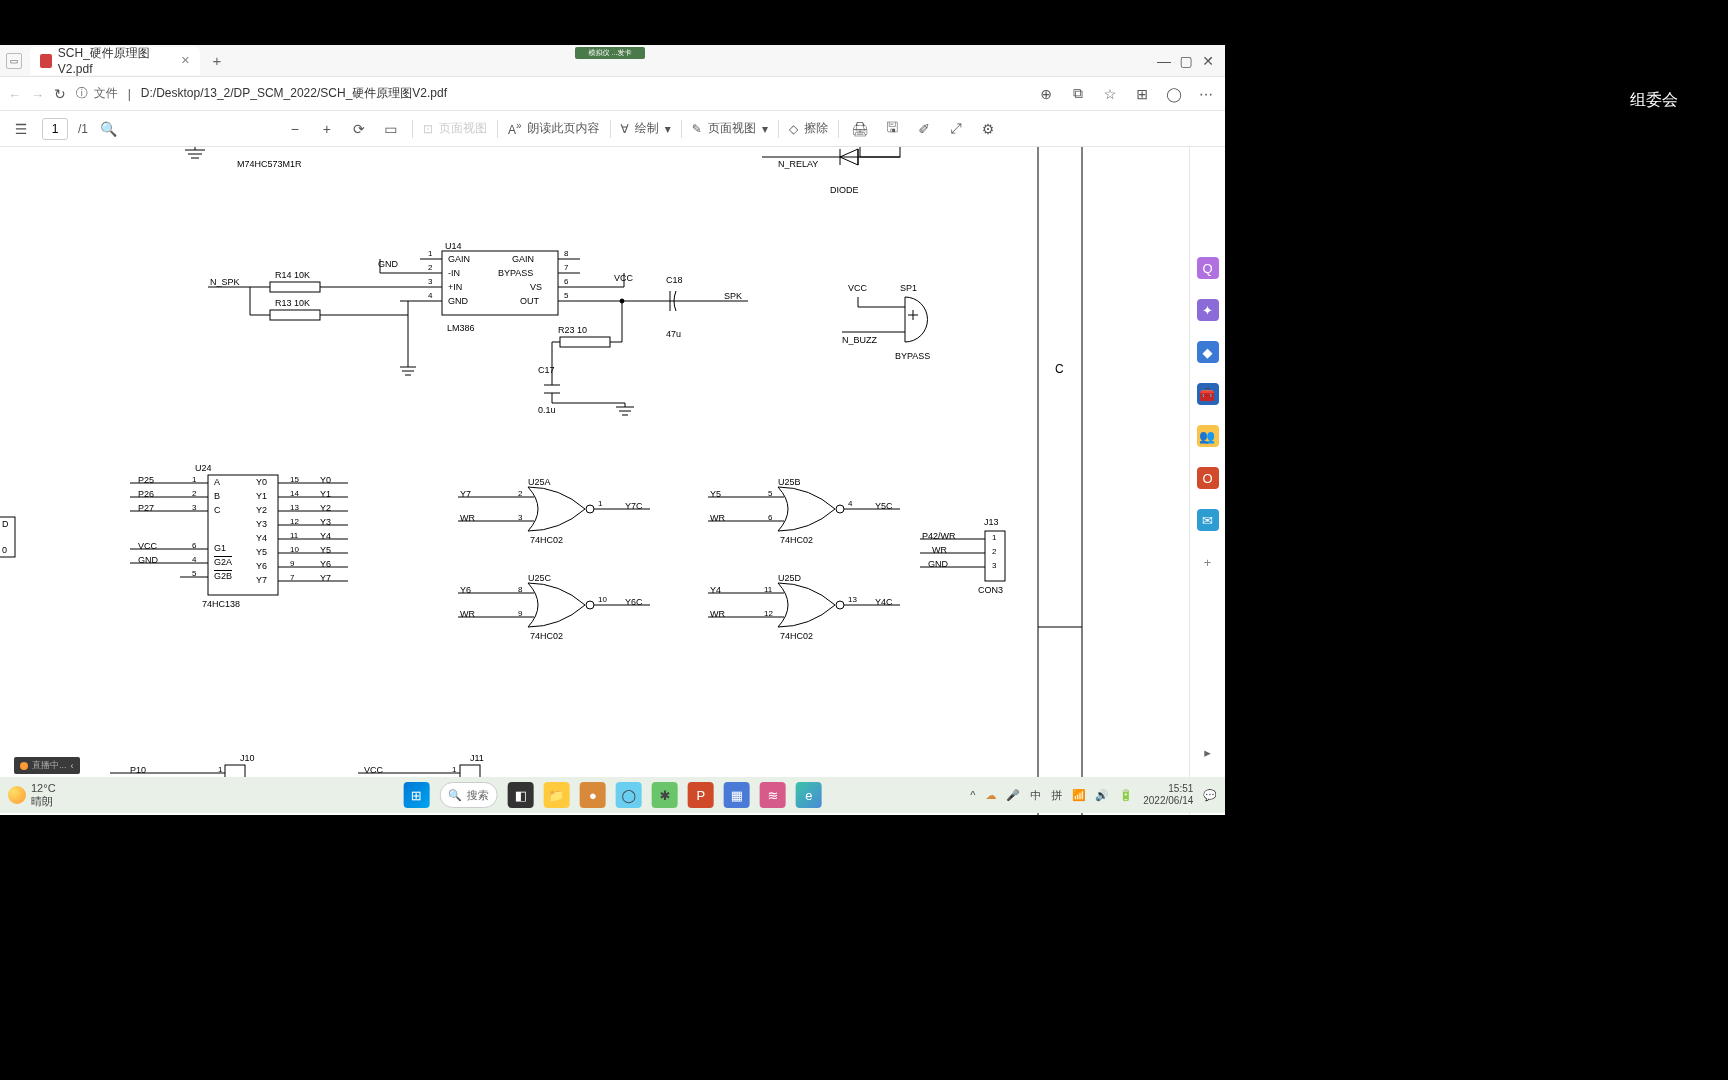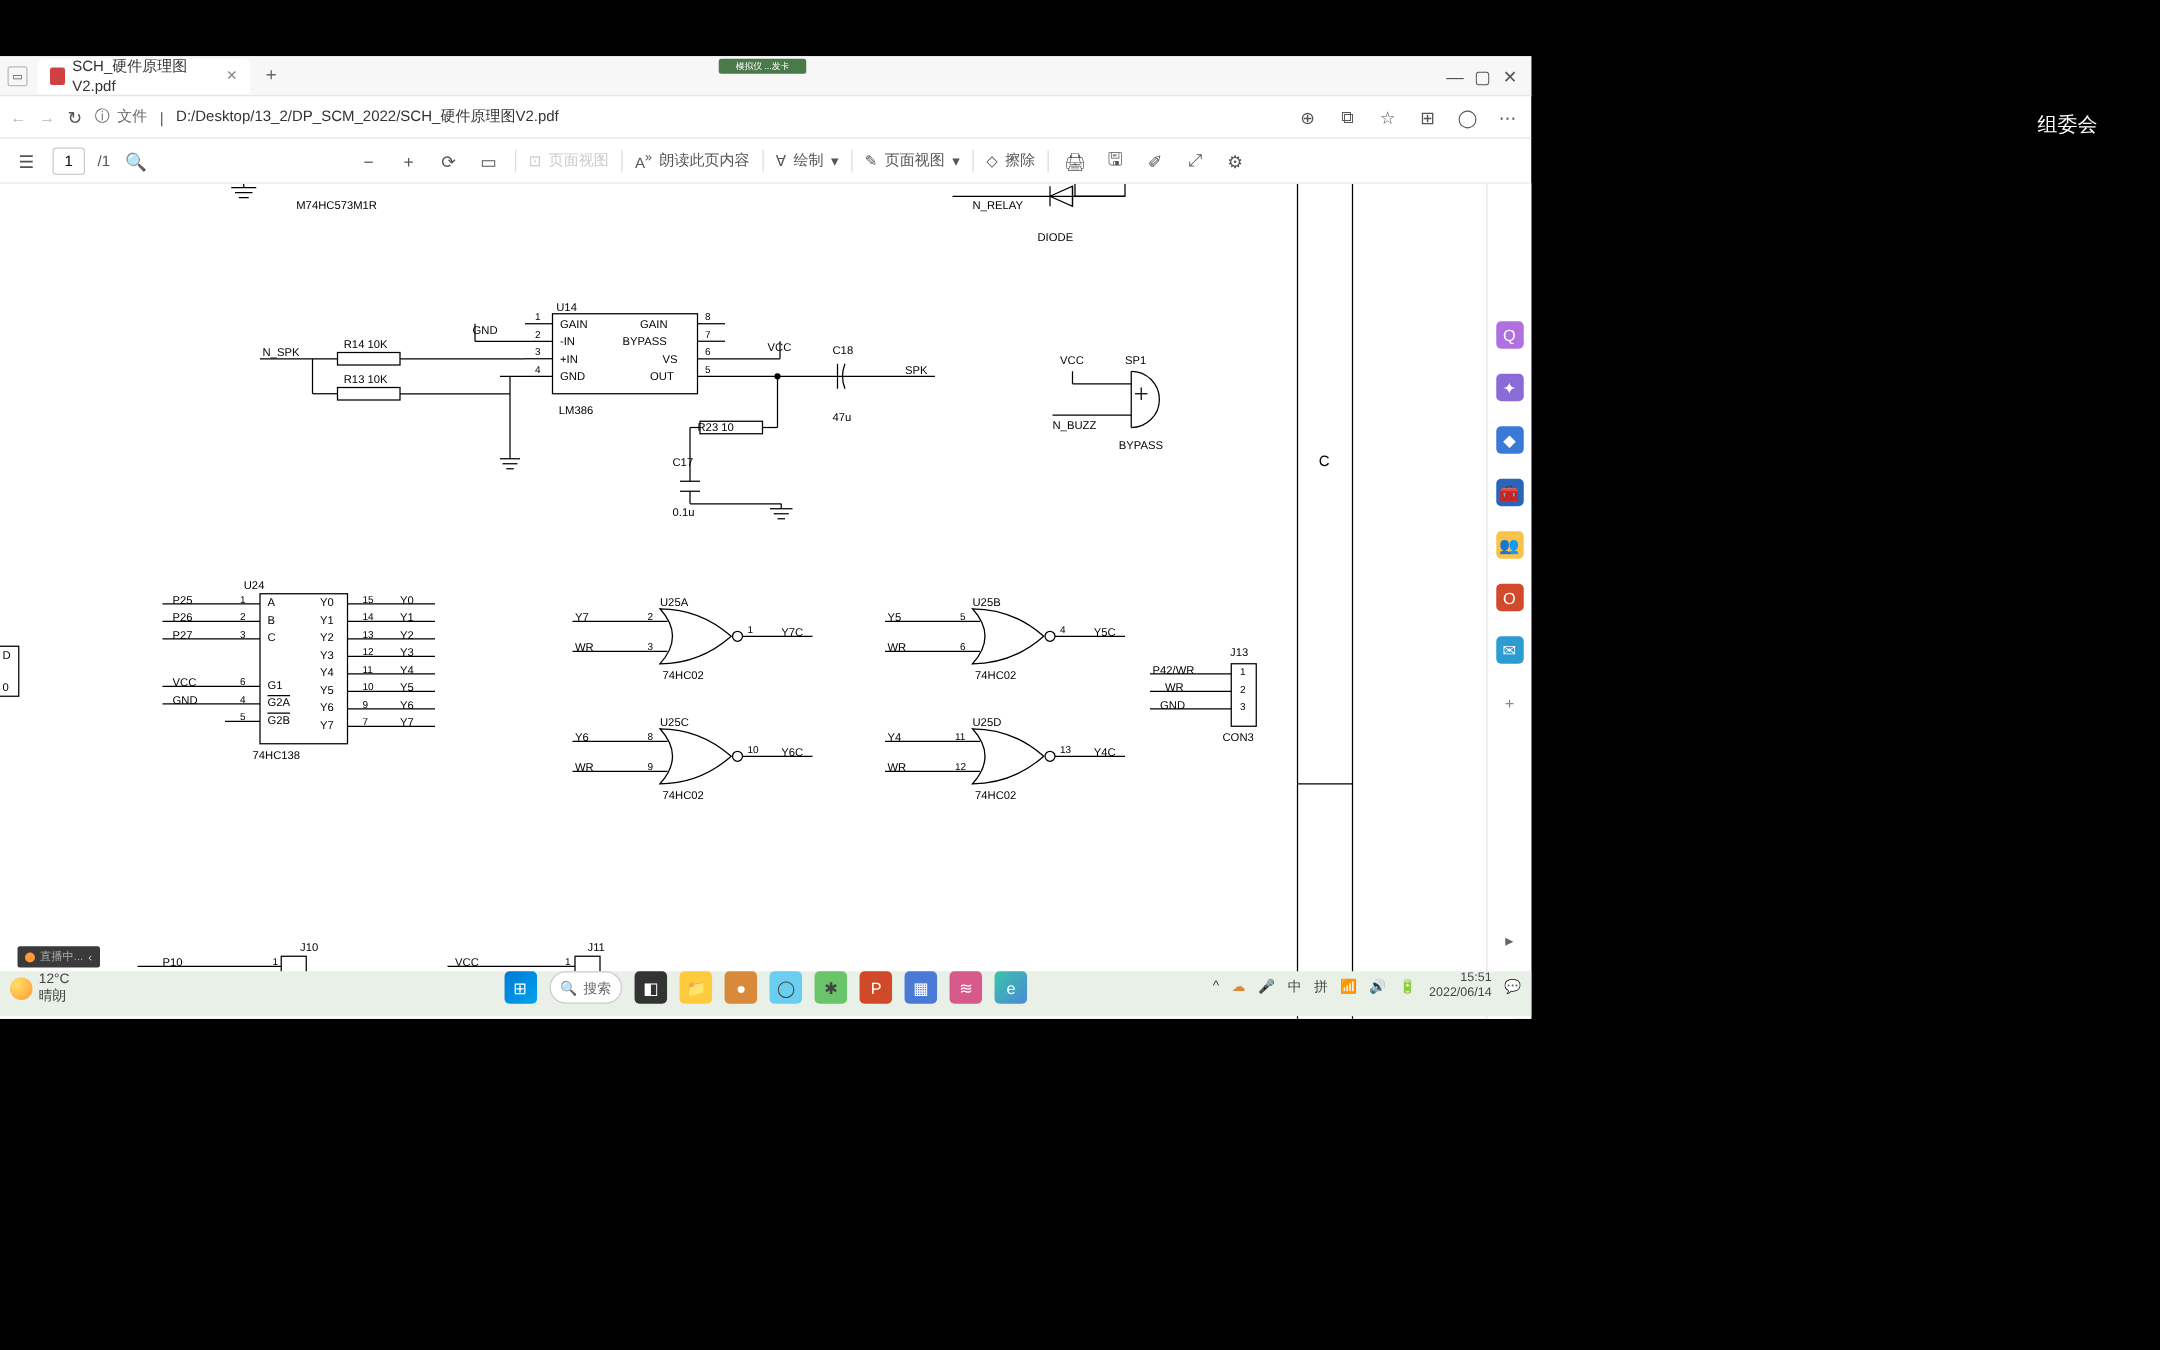--- a/index.html
+++ b/index.html
@@ -23,21 +23,21 @@
 .div{width:1px;height:18px;background:#ddd}
 .tool-group{display:flex;align-items:center;gap:6px}
 .tool-txt{font-size:12px}
 .pdf-viewport{flex:1;background:#fff;position:relative;overflow:hidden}
 .page{position:absolute;left:0;top:0;width:100%;height:100%;font-family:"Arial",sans-serif;font-size:9px;color:#000}
 .sch{position:absolute}
 .scrollbar-v{position:absolute;right:3px;top:450px;width:10px;height:310px;background:#ccc;border-radius:5px}
 .scrollbar-h{position:absolute;bottom:3px;left:710px;width:440px;height:10px;background:#ccc;border-radius:5px}
 .right-panel{position:absolute;right:0;top:0;width:36px;height:100%;border-left:1px solid #e5e5e5;background:#fff;display:flex;flex-direction:column;align-items:center;padding-top:110px;gap:20px}
 .side-ico{width:22px;height:22px;border-radius:4px;display:flex;align-items:center;justify-content:center;font-size:13px;color:#fff}
-.taskbar{position:absolute;left:0;bottom:267px;width:1225px;height:36px;background:#e8f0e8;display:flex;align-items:flex-start;padding:0 8px;font-size:11px;color:#444}
+.taskbar{position:absolute;left:0;bottom:267px;width:1225px;height:36px;background:#e8f0e8;display:flex;align-items:center;padding:0 8px;font-size:11px;color:#444}
 .weather{display:flex;align-items:center;gap:5px}
 .wico{width:18px;height:18px;background:radial-gradient(circle at 30% 30%,#ffe066,#ff9933);border-radius:50%}
 .task-center{position:absolute;left:50%;transform:translateX(-50%);display:flex;align-items:center;gap:10px}
 .tc-ico{width:26px;height:26px;border-radius:4px;display:flex;align-items:center;justify-content:center;font-size:13px}
 .win-logo{background:linear-gradient(135deg,#0078d4 0%,#00a4ef 100%);color:#fff}
 .search-box{display:flex;align-items:center;background:#fff;border:1px solid #ccc;border-radius:14px;height:26px;padding:0 8px;gap:5px;font-size:11px;color:#666}
 .tray{margin-left:auto;display:flex;align-items:center;gap:10px}
 .clock{display:flex;flex-direction:column;align-items:flex-end;font-size:10px;line-height:1.2}
 .overlay-text{position:absolute;right:50px;top:90px;color:#fff;font-size:16px}
 .green-pill{position:absolute;left:575px;top:47px;width:70px;height:12px;background:#4a7a4a;border-radius:2px;display:flex;align-items:center;justify-content:center;font-size:7px;color:#fff}
@@ -290,21 +290,21 @@
         <span class="sch" style="left:564px;top:144px;font-size:8px">5</span>
       <span class="sch" style="left:447px;top:176px">LM386</span>
       <span class="sch" style="left:378px;top:112px">GND</span>
       <span class="sch" style="left:210px;top:130px">N_SPK</span>
       <span class="sch" style="left:275px;top:123px">R14   10K</span>
       <span class="sch" style="left:275px;top:151px">R13   10K</span>
       <span class="sch" style="left:614px;top:126px">VCC</span>
       <span class="sch" style="left:666px;top:128px">C18</span>
       <span class="sch" style="left:666px;top:182px">47u</span>
       <span class="sch" style="left:724px;top:144px">SPK</span>
-      <span class="sch" style="left:558px;top:190px">R23   10</span>
+      <span class="sch" style="left:558px;top:178px">R23   10</span>
       <span class="sch" style="left:538px;top:218px">C17</span>
       <span class="sch" style="left:538px;top:258px">0.1u</span>
 
       <span class="sch" style="left:848px;top:136px">VCC</span>
       <span class="sch" style="left:900px;top:136px">SP1</span>
       <span class="sch" style="left:842px;top:188px">N_BUZZ</span>
       <span class="sch" style="left:895px;top:204px">BYPASS</span>
       <span class="sch" style="left:1055px;top:215px;font-size:12px">C</span>
 
       <span class="sch" style="left:195px;top:316px">U24</span>

